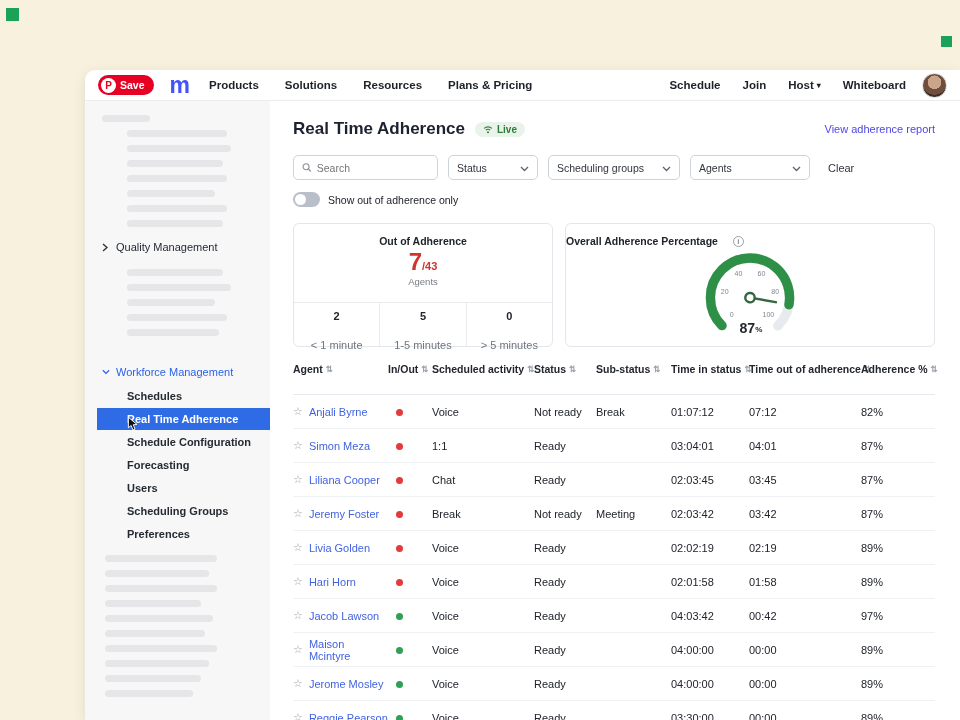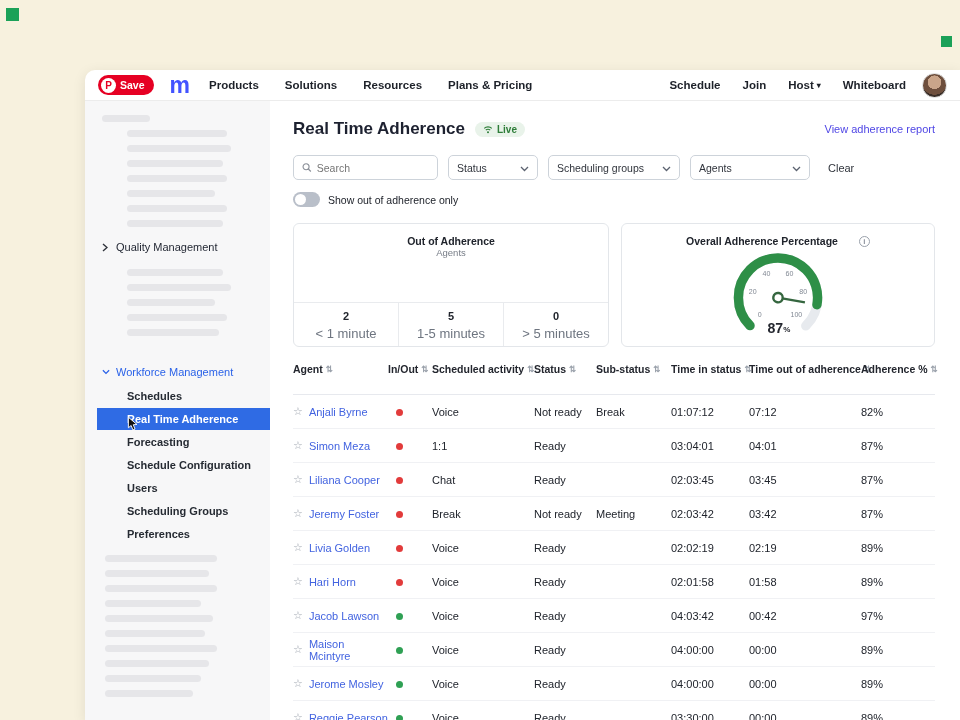--- a/index.html
+++ b/index.html
@@ -42,33 +42,33 @@
   .select{height:25px;border:1px solid #cdd3da;border-radius:5px;display:flex;align-items:center;justify-content:space-between;padding:0 8px;font-size:10.5px;color:#30343c;background:#fff;cursor:pointer}
   .sel-status{width:90px}.sel-groups{width:132px}.sel-agents{width:120px}
   .clear{font-size:11px;color:#30343c;font-weight:500;margin-left:8px;cursor:pointer}
   .togglerow{display:flex;align-items:center;gap:8px;margin-top:12px}
   .toggle{width:27px;height:15px;border-radius:8px;background:#b9bfc9;position:relative;cursor:pointer}
   .knob{position:absolute;left:2px;top:2px;width:11px;height:11px;border-radius:50%;background:#fff}
   .toggle-label{font-size:10.5px;font-weight:400;color:#20242c}
   
   .cards{display:flex;gap:12px;margin-top:16px}
   .card{border:1px solid #e3e6ea;border-radius:6px;background:#fff}
-  .card.ooa{width:316px;height:124px;display:flex;flex-direction:column}
+  .card.ooa{width:260px;height:124px;display:flex;flex-direction:column}
   .card.oap{flex:1;height:124px;overflow:hidden}
   .ooa-title,.oap-title{font-size:10.5px;font-weight:700;color:#20242c;text-align:center;margin-top:11px}
   .ooa-count{text-align:center;margin-top:1px;color:#d0342c}
   .ooa-count .big{font-size:24px;font-weight:700}
   .ooa-count .small{font-size:11px;font-weight:700}
   .ooa-agents{text-align:center;font-size:9.5px;color:#767c86}
   .ooa-buckets{border-top:1px solid #e9ebee;display:flex;margin-top:auto;height:44px}
   .bucket{flex:1;text-align:center;padding-top:7px;border-left:1px solid #e9ebee}
   .bucket:first-child{border-left:none}
   .bucket .bv{font-size:11px;font-weight:700;color:#20242c}
-  .bucket .bl{font-size:13px;color:#6e7580;margin-top:4px}
-  .oap-title{display:flex;justify-content:center;gap:21px;align-items:center}
+  .bucket .bl{font-size:11px;color:#6e7580;margin-top:17px}
+  .oap-title{display:flex;gap:15px;align-items:center}
   .info{color:#8d949e;font-size:8px;border:1px solid #9aa1ab;border-radius:50%;width:11px;height:11px;line-height:9px;display:inline-flex;align-items:center;justify-content:center;font-style:normal}
   .gauge-wrap{display:flex;justify-content:center;margin-top:-4px}
   
   .table{margin-top:16px}
   .thead,.trow{display:grid;grid-template-columns:95px 44px 102px 62px 75px 78px 112px 74px;align-items:center}
   .thead{padding-bottom:19px;border-bottom:1px solid #e7e9ee}
   .th{font-size:10.5px;font-weight:700;color:#23262e;display:flex;align-items:center;gap:3px;white-space:nowrap;cursor:pointer}
   .sort{color:#9aa1ab;font-size:8.5px}
   .trow{height:34px;border-bottom:1px solid #f0f1f4;font-size:11px;color:#20242c}
   .agent{display:flex;align-items:center;gap:6px}
@@ -140,22 +140,22 @@
               <path d="M1 1l3.5 3.5L8 1" fill="none" stroke="#2a62e8" stroke-width="1.4"></path>
             </svg>
         </span>
         <span>Workforce Management</span>
       </div>
       <div id="wfm-items">
           <div class="sitem">Schedules</div>
           <div class="sitem selected">Real Time Adherence<span class="cursor"><svg width="12" height="16" viewBox="0 0 13 17">
                 <path d="M1.5 1.2 L1.5 12.6 L4.5 10.1 L6.4 14.9 L8.7 14 L6.8 9.3 L10.8 9 Z" fill="#111" stroke="#fff" stroke-width="1"></path>
               </svg></span></div>
+          <div class="sitem">Schedule Configuration</div>
           <div class="sitem">Forecasting</div>
-          <div class="sitem">Schedule Configuration</div>
           <div class="sitem">Users</div>
           <div class="sitem">Scheduling Groups</div>
           <div class="sitem">Preferences</div>
         </div>
       <div id="skel-c" class="sb-group">
           <div class="skel" style="margin-left: 20px; width: 112px;"></div>
           <div class="skel" style="margin-left: 20px; width: 104px;"></div>
           <div class="skel" style="margin-left: 20px; width: 112px;"></div>
           <div class="skel" style="margin-left: 20px; width: 96px;"></div>
           <div class="skel" style="margin-left: 20px; width: 108px;"></div>
@@ -214,20 +214,23 @@
       <div class="togglerow">
         <div class="toggle">
             <div class="knob"></div>
           </div>
         <div class="toggle-label">Show out of adherence only</div>
       </div>
 
       <div class="cards">
         <div class="card ooa">
           <div class="ooa-title">Out of Adherence</div>
+          <div class="ooa-count">
+            <span class="big">7</span><span class="small">/43</span>
+          </div>
           <div class="ooa-agents">Agents</div>
           <div class="ooa-buckets" id="buckets">
               <div class="bucket">
                 <div class="bv">2</div>
                 <div class="bl">&lt; 1 minute</div>
               </div>
               <div class="bucket">
                 <div class="bv">5</div>
                 <div class="bl">1-5 minutes</div>
               </div>

